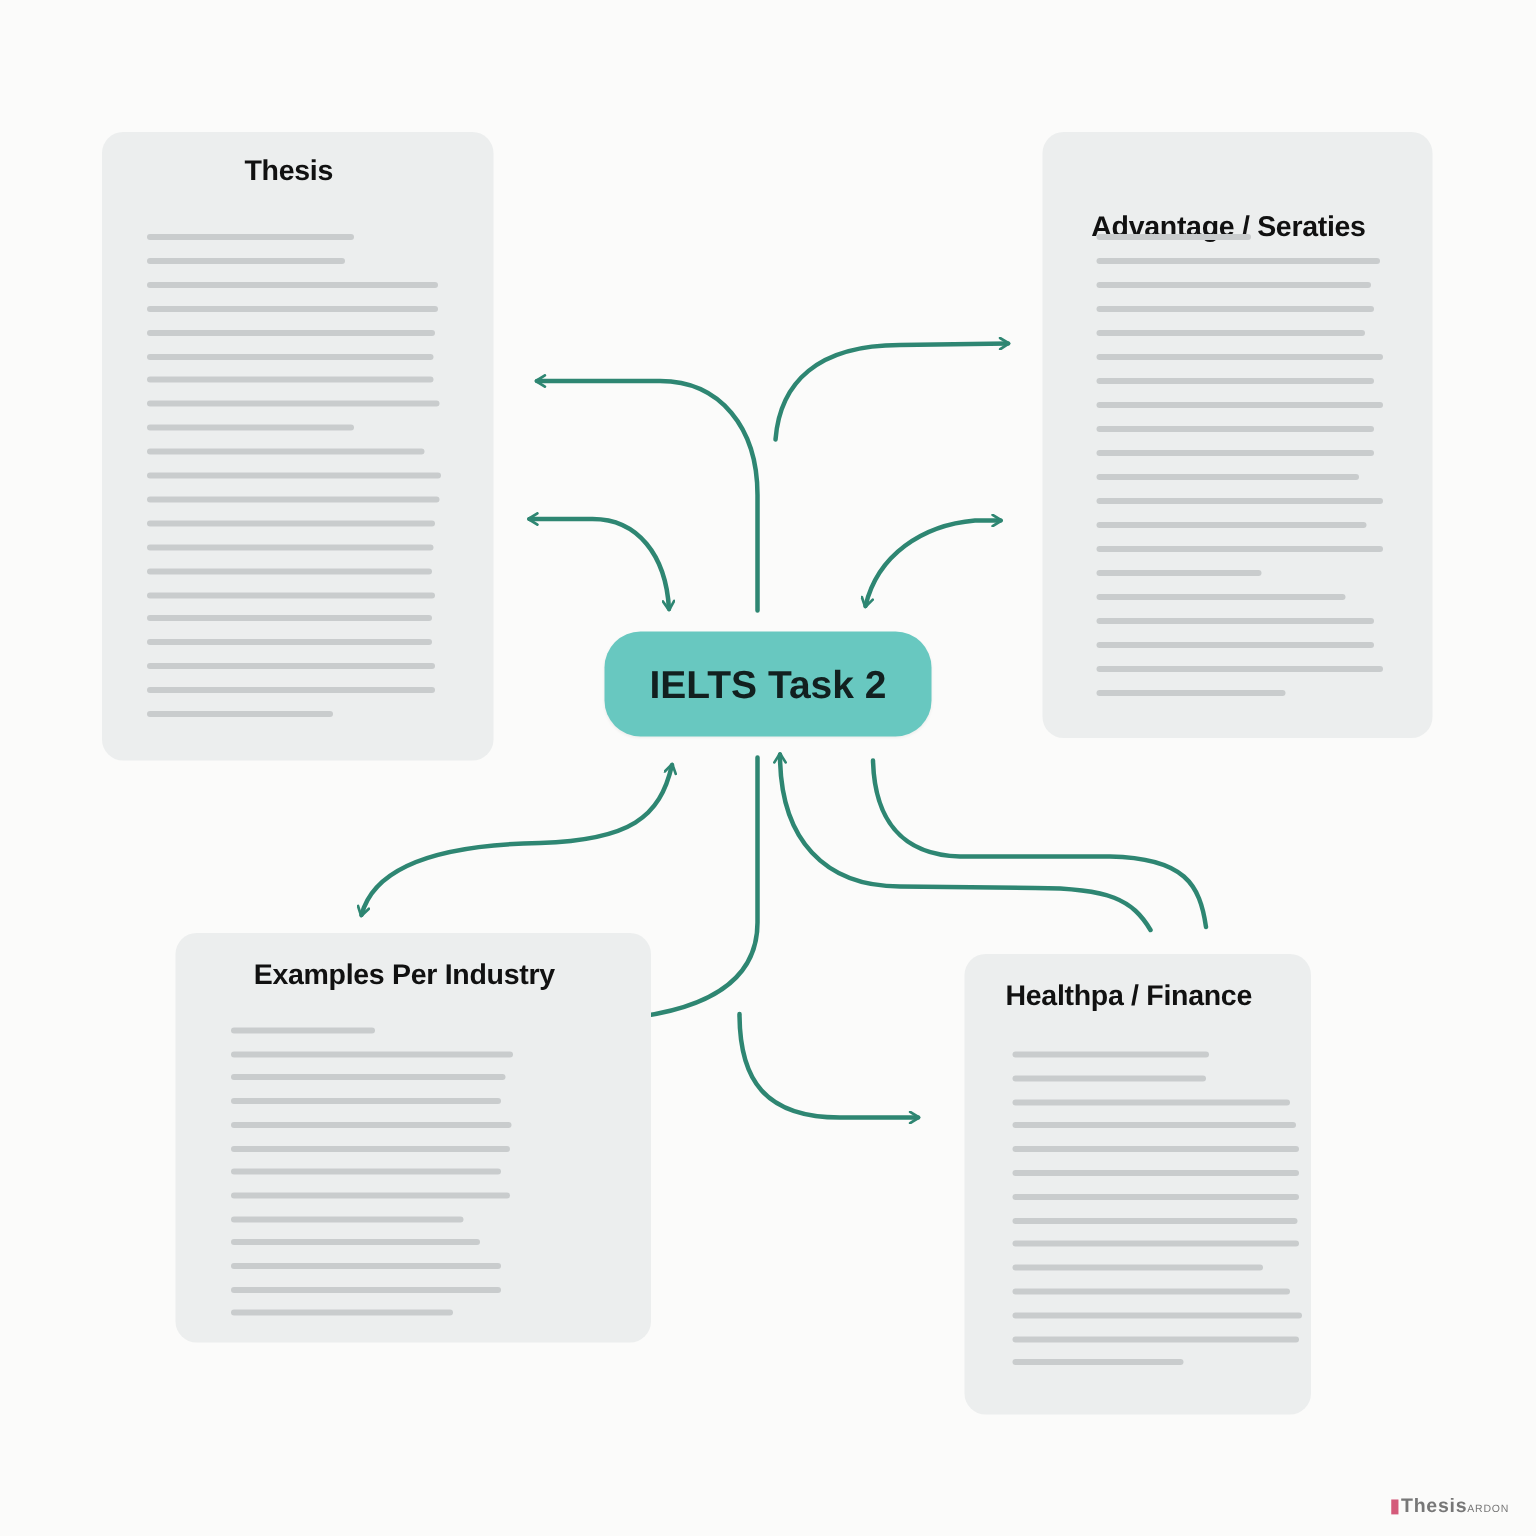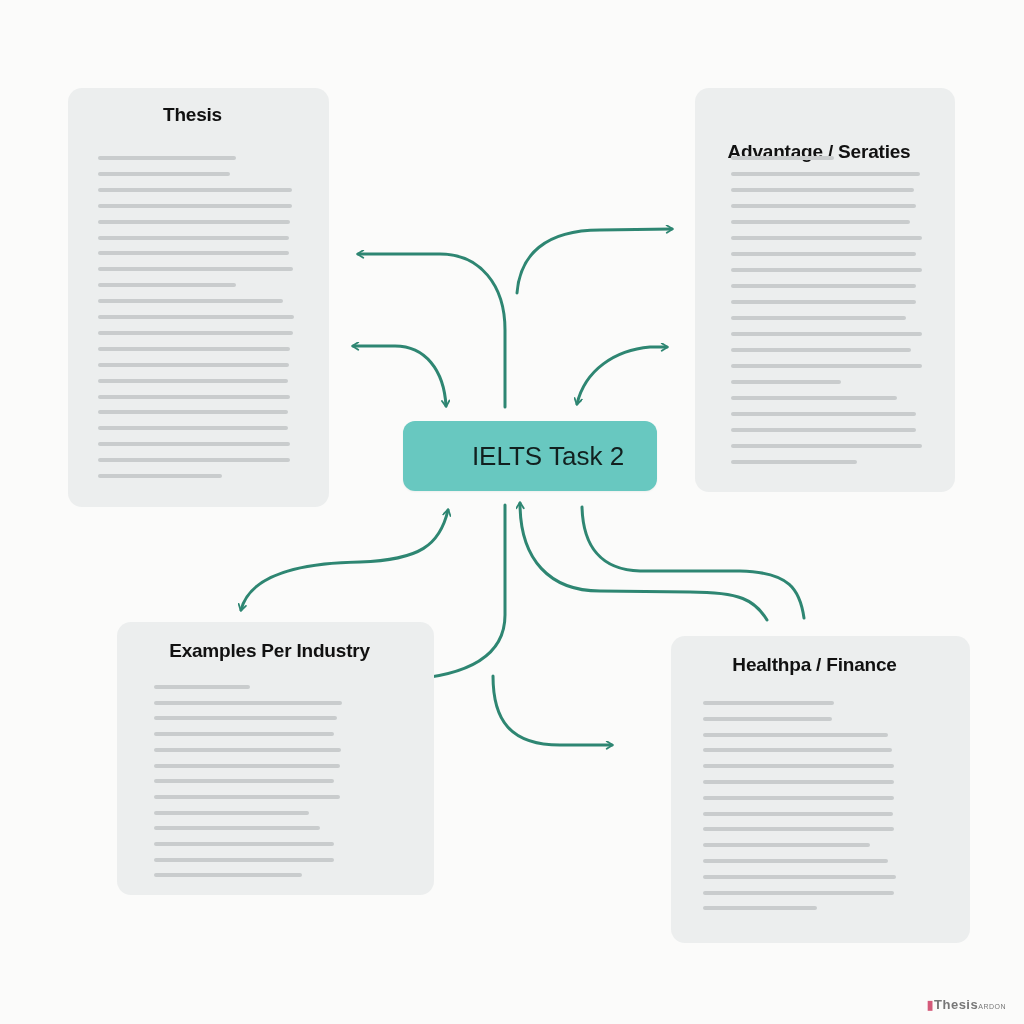--- a/index.html
+++ b/index.html
@@ -4,23 +4,23 @@
 <style>
   html, body { margin:0; padding:0; }
   body { width:1024px; height:1024px; background:#fbfbfa; position:relative; overflow:hidden;
          font-family:"Liberation Sans", "DejaVu Sans", sans-serif; }
   .card { position:absolute; background:#eceeee; border-radius:14px; box-sizing:border-box; }
   .card-title { position:absolute; left:0; right:12px; text-align:center; font-weight:bold;
                 font-size:19px; color:#111; letter-spacing:-0.2px; }
   .lines { position:absolute; }
   .line { position:absolute; height:4px; border-radius:2px; background:#c9cccd; }
   .center-node { position:absolute; left:403px; top:421px; width:218px; height:70px;
-                 background:#68c8c0; border-radius:12px; display:flex; align-items:center;
-                 justify-content:center; font-size:26px; font-weight:normal; color:#12201f;
-                 box-shadow:0 1px 2px rgba(0,0,0,0.05);padding-left:36px; }
+                 background:#68c8c0; border-radius:24px; display:flex; align-items:center;
+                 justify-content:center; font-size:26px; font-weight:bold; color:#12201f;
+                 box-shadow:0 1px 2px rgba(0,0,0,0.05); }
   svg.arrows { position:absolute; left:0; top:0; }
   .watermark { position:absolute; right:18px; bottom:12px; font-size:13px; color:#777;
                font-weight:bold; letter-spacing:0.5px; }
   .watermark .small { font-size:7px; font-weight:normal; letter-spacing:0.5px; }
   .watermark .mark { color:#d45a7a; }
 </style>
 </head>
 <body>
 
 <svg class="arrows" width="1024" height="1024" viewBox="0 0 1024 1024">
@@ -113,21 +113,21 @@
       <div class="line" style="left: 37px; top: 141.5px; width: 186px;"></div>
       <div class="line" style="left: 37px; top: 157.2px; width: 180px;"></div>
       <div class="line" style="left: 37px; top: 172.9px; width: 186px;"></div>
       <div class="line" style="left: 37px; top: 188.6px; width: 155px;"></div>
       <div class="line" style="left: 37px; top: 204.3px; width: 166px;"></div>
       <div class="line" style="left: 37px; top: 220px; width: 180px;"></div>
       <div class="line" style="left: 37px; top: 235.7px; width: 180px;"></div>
       <div class="line" style="left: 37px; top: 251.4px; width: 148px;"></div>
     </div>
 </div>
-<div class="card" id="card-3" style="left: 643px; top: 636px; width: 299px; height: 307px; margin-left: 28px;">
+<div class="card" id="card-3" style="left: 643px; top: 636px; width: 231px; height: 307px;">
   <div class="card-title" style="top: 18px;">Healthpa / Finance</div>
   <div class="lines">
       <div class="line" style="left: 32px; top: 65px; width: 131px;"></div>
       <div class="line" style="left: 32px; top: 80.8px; width: 129px;"></div>
       <div class="line" style="left: 32px; top: 96.6px; width: 185px;"></div>
       <div class="line" style="left: 32px; top: 112.4px; width: 189px;"></div>
       <div class="line" style="left: 32px; top: 128.2px; width: 191px;"></div>
       <div class="line" style="left: 32px; top: 144px; width: 191px;"></div>
       <div class="line" style="left: 32px; top: 159.8px; width: 191px;"></div>
       <div class="line" style="left: 32px; top: 175.6px; width: 190px;"></div>

